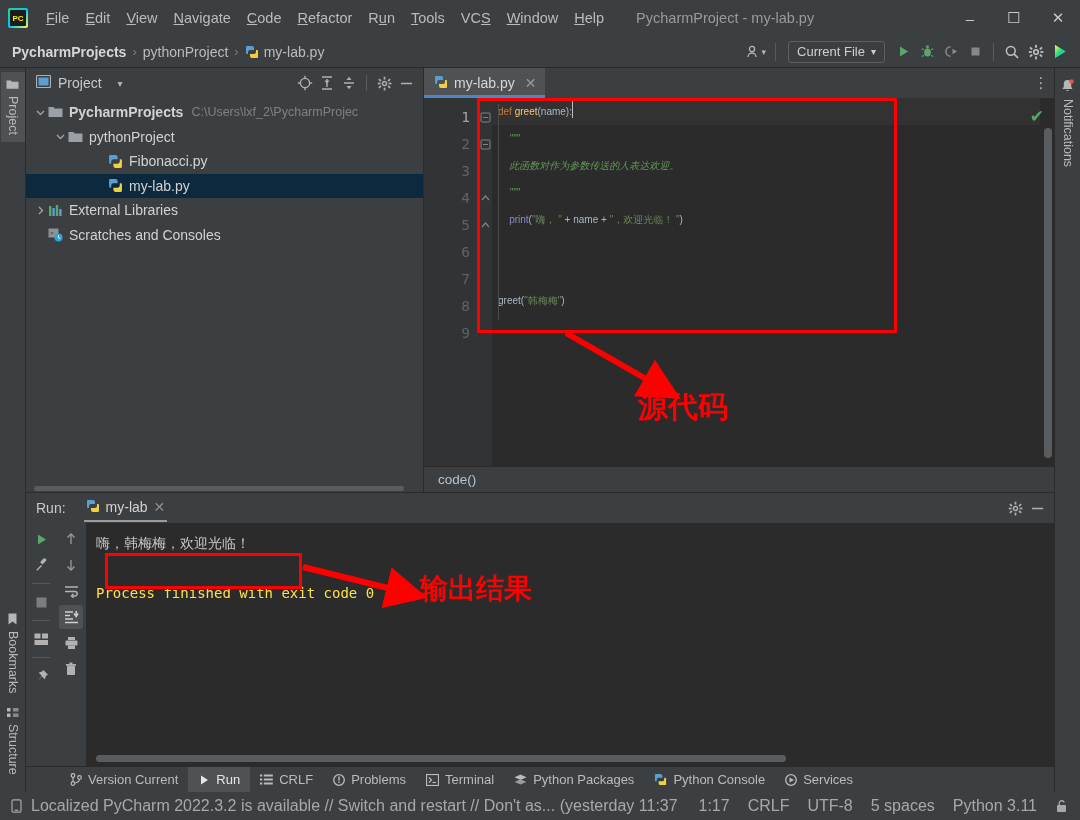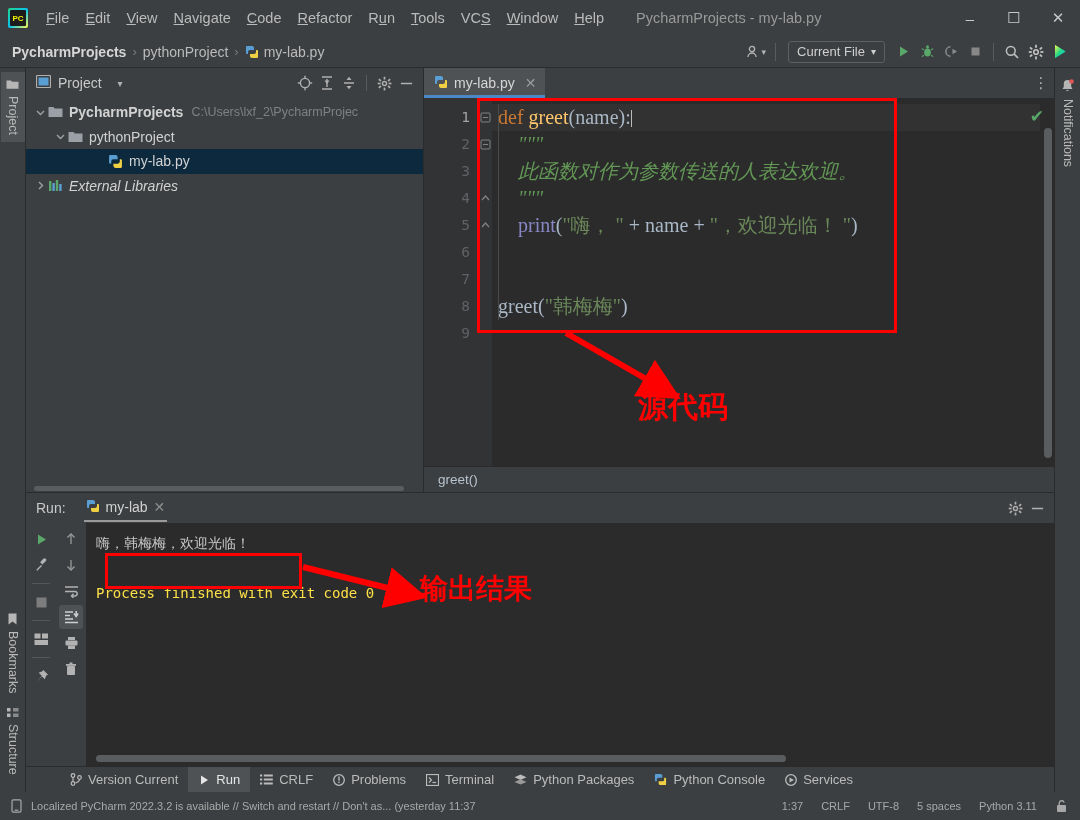--- a/index.html
+++ b/index.html
@@ -191,22 +191,22 @@
     color: #606366; font-family: "DejaVu Sans Mono", monospace;
     padding-right: 8px;
   }
   .gln.cur { color: #a4a3a3; }
   .foldcol {
     width: 14px; flex:0 0 14px; background:#313335; padding-top:6px;
     position:relative;
   }
   .foldmark { height:27px; display:flex; align-items:center; justify-content:center; }
   .codearea {
-    flex: 1; padding-top: 6px; position: relative;
-    font-family: Liberation Serif, serif; font-size: 20px;
+    flex: 1; position: relative;
+    font-family: Liberation Sans, sans-serif; font-size: 10px;
     min-width: 0; overflow: hidden;
   }
   .cline { height: 27px; line-height: 27px; white-space: pre; padding-left: 6px; }
   .cline.cur { background: #323232; }
   .kw   { color: #cc7832; }
   .fn   { color: #ffc66d; }
   .pun  { color: #a9b7c6; }
   .param{ color: #a9b7c6; }
   .doc  { color: #629755; font-style: italic; }
   .str  { color: #6a8759; }
@@ -298,21 +298,21 @@
   .tt {
     display:flex; align-items:center; gap:6px;
     padding: 0 10px; font-size:13px; color:#bbbbbb; white-space:nowrap;
   }
   .tt.active { background:#4e5254; color:#e6e6e6; }
 
   
   .statusbar {
     height: 28px; flex:0 0 28px; background:#3c3f41;
     display:flex; align-items:center; padding:0 10px;
-    font-size:11px; color:#a8a8a8;
+    font-size:16px; color:#a8a8a8;
   }
   .statusbar .spacer { flex:1; }
   .sb-item { padding: 0 9px; white-space:nowrap; }
 
   
   .anno { position:absolute; pointer-events:none; z-index:60; }
   .anno-box { border: 3px solid #ff0000; }
   .anno-text {
     color:#ff0000; font-size:30px; font-weight:600;
     font-family:"DejaVu Sans", sans-serif;
@@ -332,21 +332,21 @@
         <div class="menu-item"><span class="mn">V</span>iew</div>
         <div class="menu-item"><span class="mn">N</span>avigate</div>
         <div class="menu-item"><span class="mn">C</span>ode</div>
         <div class="menu-item"><span class="mn">R</span>efactor</div>
         <div class="menu-item">R<span class="mn">u</span>n</div>
         <div class="menu-item"><span class="mn">T</span>ools</div>
         <div class="menu-item">VC<span class="mn">S</span></div>
         <div class="menu-item"><span class="mn">W</span>indow</div>
         <div class="menu-item"><span class="mn">H</span>elp</div>
       </div>
-    <div class="win-title">PycharmProjects - my-lab.py</div>
+    <div class="win-title">PycharmProject - my-lab.py</div>
     <div class="win-ctl" style="right:0;">
       <div class="win-btn">–</div>
       <div class="win-btn">☐</div>
       <div class="win-btn close">✕</div>
     </div>
   </div>
 
   <div class="navbar">
     <div id="crumbs" style="display:flex;align-items:center;">
         <span class="crumb bold">PycharmProjects</span>
@@ -550,45 +550,67 @@
                     <polyline points="1,3 4.5,6.5 8,3" fill="none" stroke="#a0a0a0" stroke-width="1.4"></polyline>
                   </svg>
                 </span>
                 <span style="display: inline-flex; margin-right: 6px; align-items: center;">
                   <svg width="15" height="12" viewBox="0 0 15 12">
                     <path d="M0.5 1h5l1.2 1.4H14.5V11H0.5z" fill="#9aa0a6"></path>
                   </svg>
                 </span>
                 <span class="tname">pythonProject</span>
               </div>
+              <div class="trow" style="padding-left: 66px;">
+                <span class="twist"></span>
+                <span style="display: inline-flex; margin-right: 6px; align-items: center;">
+                  <svg width="15" height="15" viewBox="0 0 14 14">
+                    <path d="M2 1h5a2 2 0 0 1 2 2v2H5a2 2 0 0 0-2 2v2H2a1 1 0 0 1-1-1V2a1 1 0 0 1 1-1z" fill="#5a9fd4"></path>
+                    <path d="M12 13H7a2 2 0 0 1-2-2V9h4a2 2 0 0 0 2-2V5h1a1 1 0 0 1 1 1v6a1 1 0 0 1-1 1z" fill="#f0d043"></path>
+                  </svg>
+                </span>
+                <span class="tname">Fibonacci.py</span>
+              </div>
               <div class="trow sel" style="padding-left: 66px;">
                 <span class="twist"></span>
                 <span style="display: inline-flex; margin-right: 6px; align-items: center;">
                   <svg width="15" height="15" viewBox="0 0 14 14">
                     <path d="M2 1h5a2 2 0 0 1 2 2v2H5a2 2 0 0 0-2 2v2H2a1 1 0 0 1-1-1V2a1 1 0 0 1 1-1z" fill="#5a9fd4"></path>
                     <path d="M12 13H7a2 2 0 0 1-2-2V9h4a2 2 0 0 0 2-2V5h1a1 1 0 0 1 1 1v6a1 1 0 0 1-1 1z" fill="#f0d043"></path>
                   </svg>
                 </span>
                 <span class="tname">my-lab.py</span>
               </div>
-              <div class="trow" style="padding-left: 6px; font-style: italic;">
+              <div class="trow" style="padding-left: 6px;">
                 <span class="twist">
                   <svg width="9" height="9" viewBox="0 0 9 9">
                     <polyline points="3,1 6.5,4.5 3,8" fill="none" stroke="#a0a0a0" stroke-width="1.4"></polyline>
                   </svg>
                 </span>
                 <span style="display: inline-flex; margin-right: 6px; align-items: center;">
                   <svg width="15" height="13" viewBox="0 0 15 13">
                     <rect x="1" y="2" width="2.4" height="10" fill="#59a869"></rect>
                     <rect x="4.4" y="4" width="2.4" height="8" fill="#5a9fd4"></rect>
                     <rect x="7.8" y="1" width="2.4" height="11" fill="#59a869"></rect>
                     <rect x="11.2" y="5" width="2.4" height="7" fill="#5a9fd4"></rect>
                   </svg>
                 </span>
                 <span class="tname">External Libraries</span>
+              </div>
+              <div class="trow" style="padding-left: 6px;">
+                <span class="twist"></span>
+                <span style="display: inline-flex; margin-right: 6px; align-items: center;">
+                  <svg width="15" height="14" viewBox="0 0 15 14">
+                    <rect x="0.5" y="0.5" width="10" height="9" fill="#8d9296"></rect>
+                    <text x="2" y="7" font-size="6" fill="#2b2b2b">&gt;</text>
+                    <circle cx="10.5" cy="9.5" r="4" fill="#38a0d8"></circle>
+                    <path d="M10.5 7v2.6l1.7 1" stroke="#fff" stroke-width="1" fill="none"></path>
+                  </svg>
+                </span>
+                <span class="tname">Scratches and Consoles</span>
               </div>
             </div>
           <div class="pp-hscroll">
               <i></i>
             </div>
         </div>
 
         <div class="editor">
           <div class="tabbar">
             <div class="etab">
@@ -653,21 +675,21 @@
               <div class="cline"> </div>
               <div class="cline"> </div>
               <div class="cline"><span class="idn">greet</span><span class="pun">(</span><span class="str">"韩梅梅"</span><span class="pun">)</span></div>
               <div class="cline"> </div>
             </div>
             <div class="ed-right">
               <div class="ed-scroll"></div>
             </div>
           </div>
 
-          <div class="crumbbar">greet()</div>
+          <div class="crumbbar">code()</div>
         </div>
       </div>
 
       <div class="runpanel">
         <div class="run-head">
           <span class="run-label">Run:</span>
           <div class="run-tab">
             <span>
               <svg width="14" height="14" viewBox="0 0 14 14">
                   <path d="M2 1h5a2 2 0 0 1 2 2v2H5a2 2 0 0 0-2 2v2H2a1 1 0 0 1-1-1V2a1 1 0 0 1 1-1z" fill="#5a9fd4"></path>
@@ -890,21 +912,21 @@
 
   <div class="statusbar">
     <span style="margin-right:8px;display:flex;">
       <svg width="13" height="14" viewBox="0 0 13 14">
           <rect x="2" y="0.8" width="9" height="12.4" rx="1.4" fill="none" stroke="#a8a8a8" stroke-width="1.2"></rect>
           <line x1="4.6" y1="11.2" x2="8.4" y2="11.2" stroke="#a8a8a8" stroke-width="1.2"></line>
         </svg>
     </span>
     <span class="sb-item" style="padding-left:0;">Localized PyCharm 2022.3.2 is available // Switch and restart // Don't as... (yesterday 11:37</span>
     <div class="spacer"></div>
-    <span class="sb-item">1:37</span>
+    <span class="sb-item">1:17</span>
     <span class="sb-item">CRLF</span>
     <span class="sb-item">UTF-8</span>
     <span class="sb-item">5 spaces</span>
     <span class="sb-item">Python 3.11</span>
     <span class="sb-item" style="display:flex;align-items:center;padding-right:2px;">
       <svg width="13" height="14" viewBox="0 0 13 14">
           <rect x="2" y="6" width="9" height="7" rx="1" fill="#a8a8a8"></rect>
           <path d="M4.2 6V4a2.6 2.6 0 0 1 5 -0.6" fill="none" stroke="#a8a8a8" stroke-width="1.3"></path>
         </svg>
     </span>

